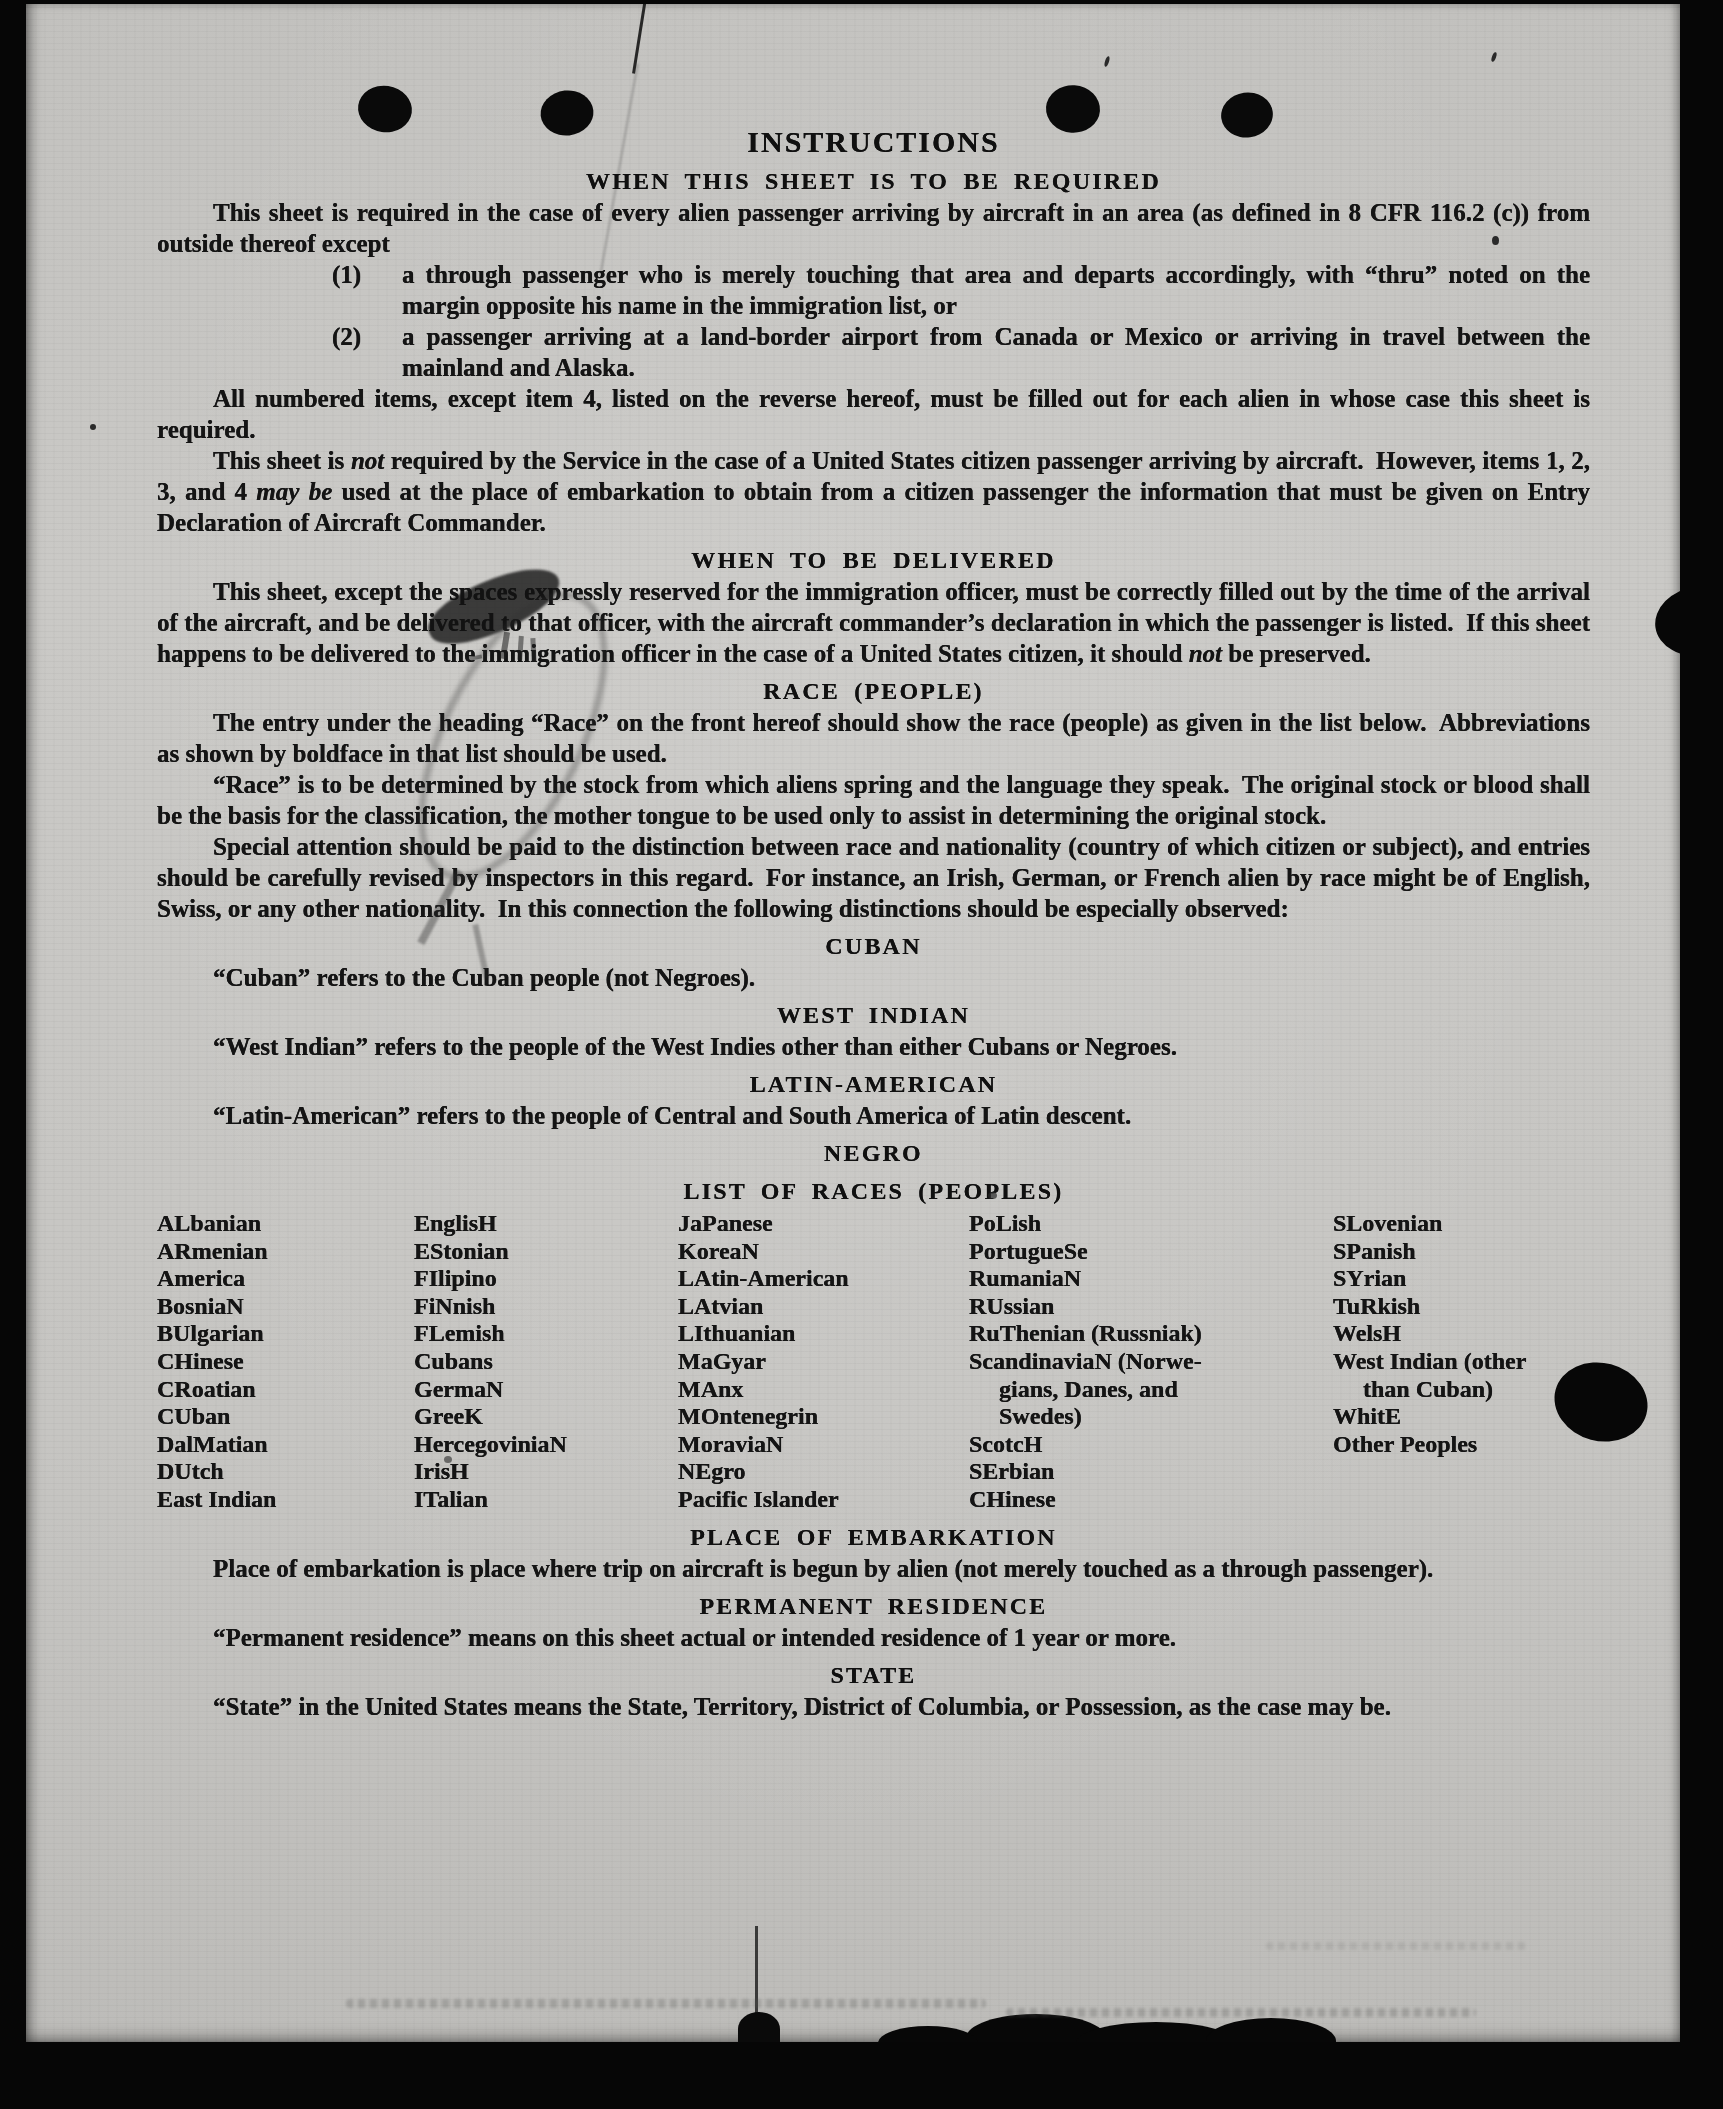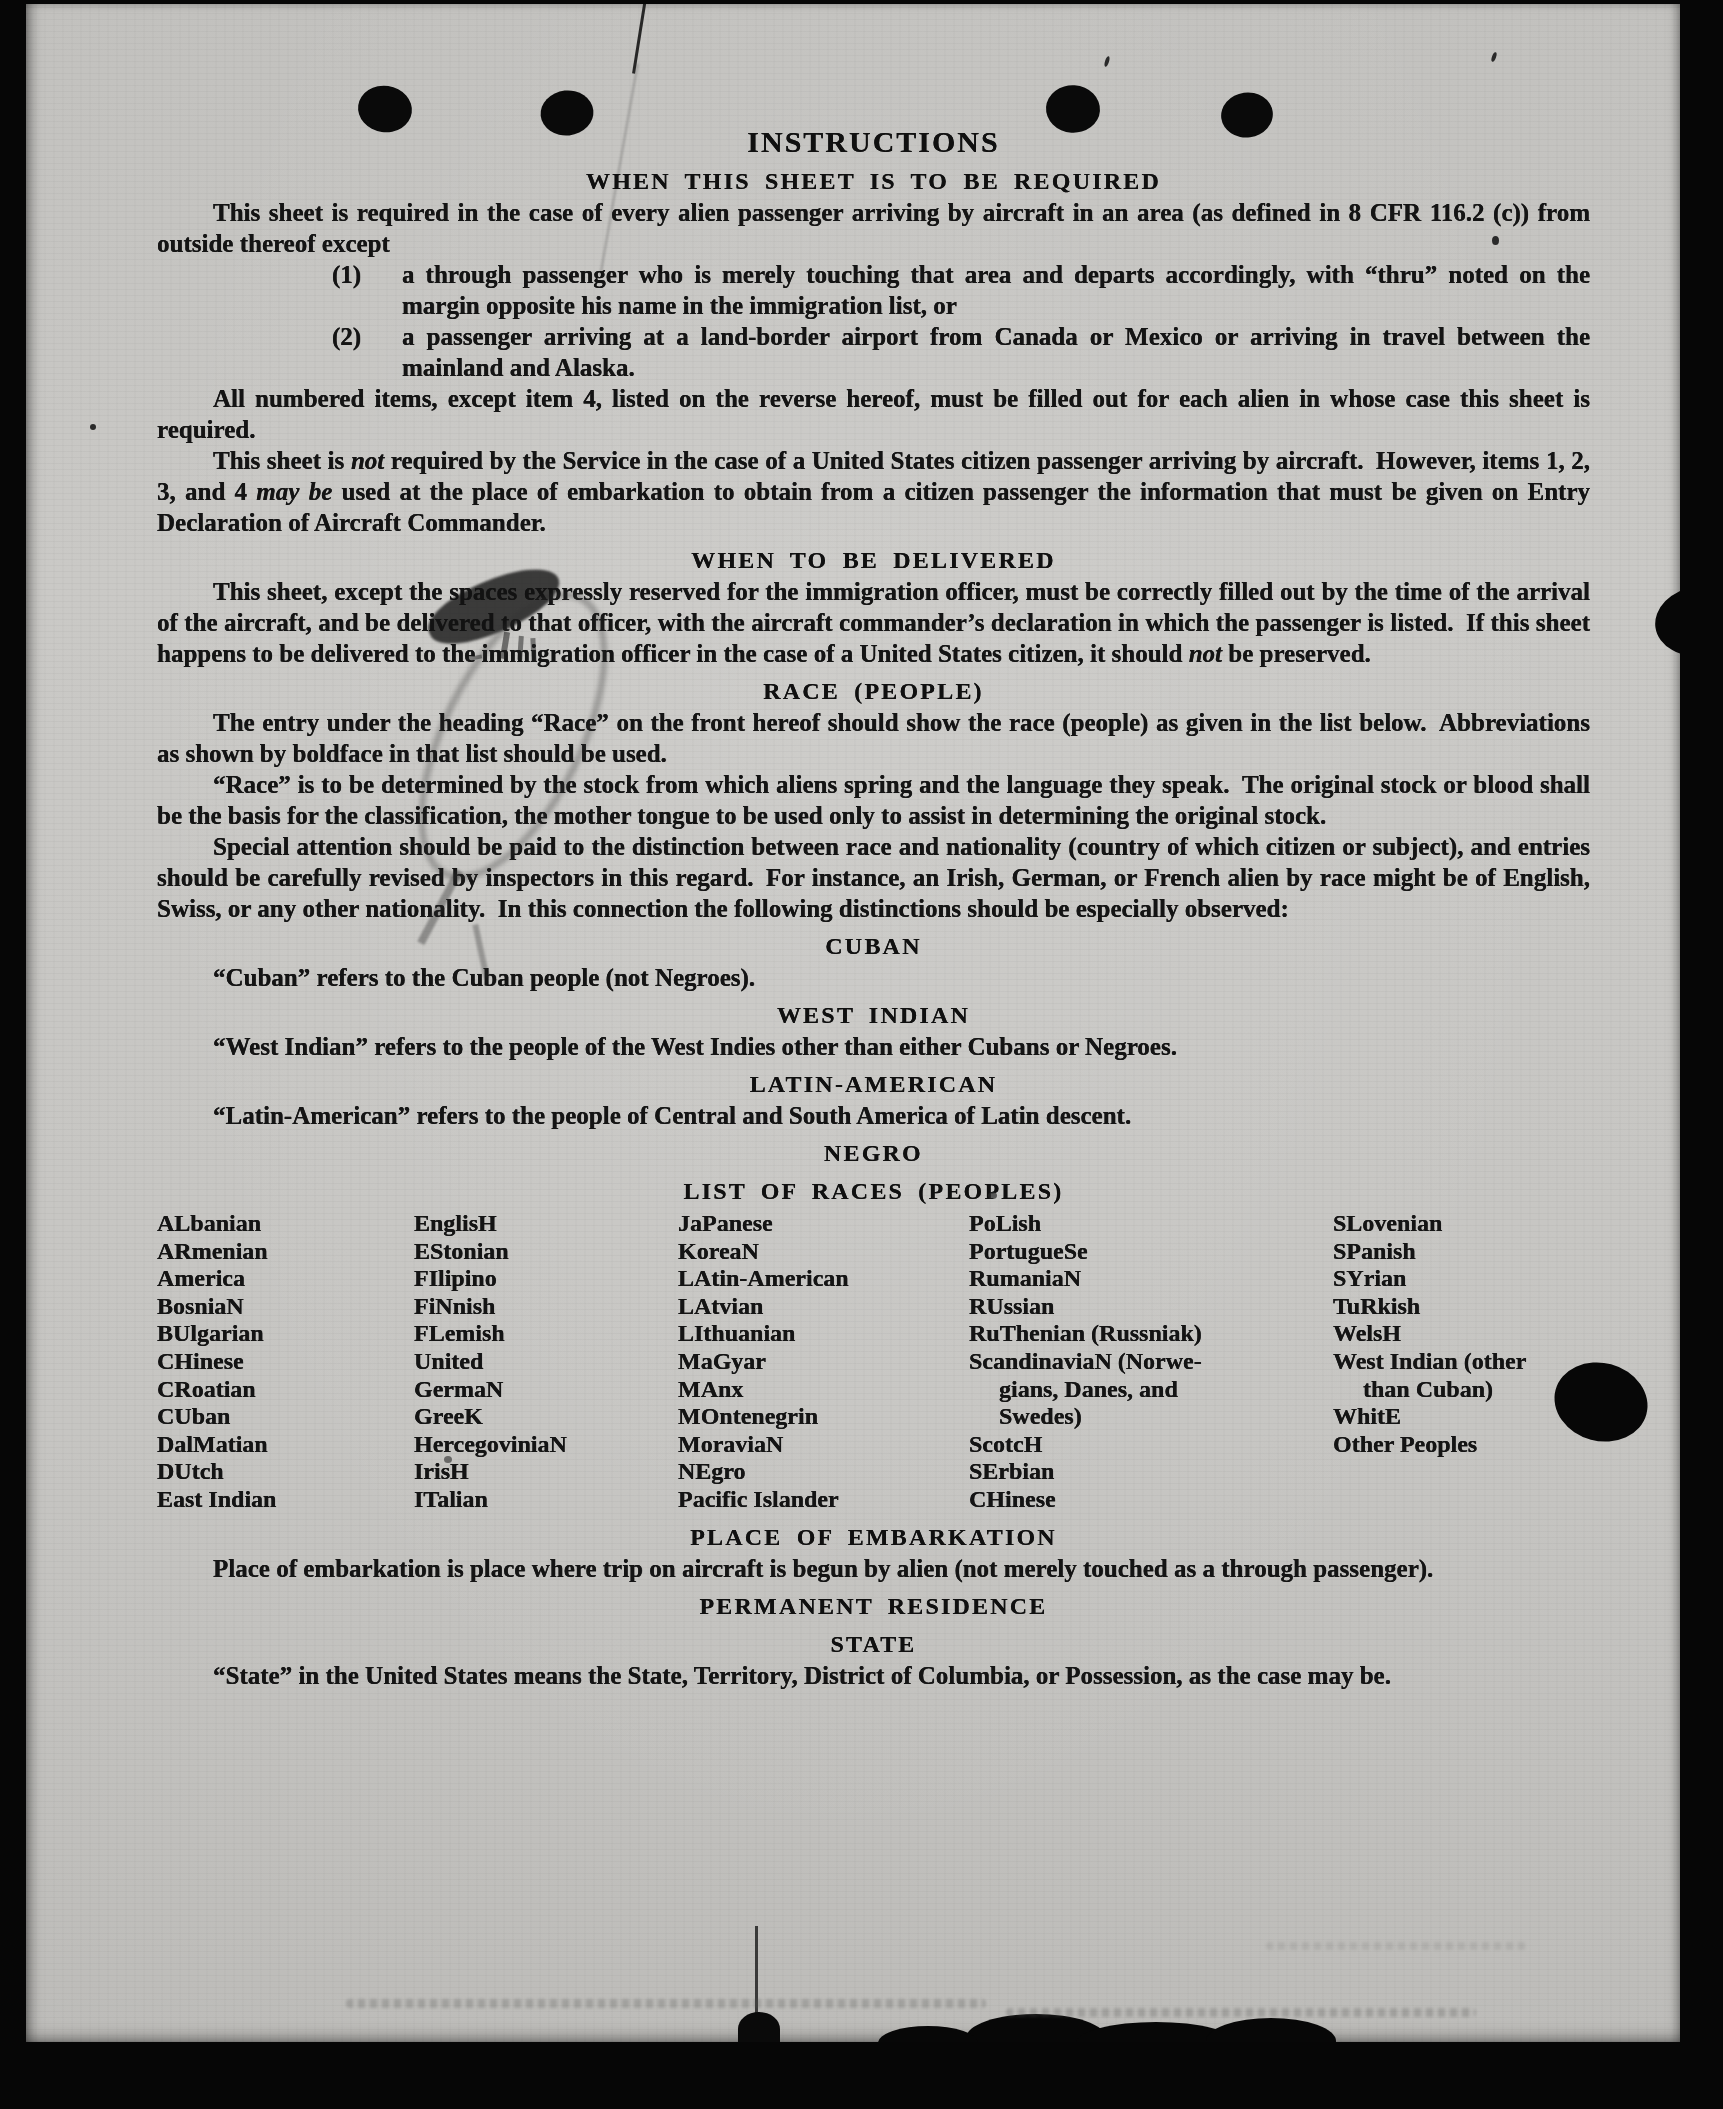--- a/index.html
+++ b/index.html
@@ -100,21 +100,21 @@
           <div class="race-line">DalMatian</div>
           <div class="race-line">DUtch</div>
           <div class="race-line">East Indian</div>
         </div>
       <div class="race-col c1">
           <div class="race-line">EnglisH</div>
           <div class="race-line">EStonian</div>
           <div class="race-line">FIlipino</div>
           <div class="race-line">FiNnish</div>
           <div class="race-line">FLemish</div>
-          <div class="race-line">United</div>
+          <div class="race-line">Cubans</div>
           <div class="race-line">GermaN</div>
           <div class="race-line">GreeK</div>
           <div class="race-line">HercegoviniaN</div>
           <div class="race-line">IrisH</div>
           <div class="race-line">ITalian</div>
         </div>
       <div class="race-col c2">
           <div class="race-line">JaPanese</div>
           <div class="race-line">KoreaN</div>
           <div class="race-line">LAtin-American</div>
@@ -150,20 +150,21 @@
           <div class="race-line ind">than Cuban)</div>
           <div class="race-line">WhitE</div>
           <div class="race-line">Other Peoples</div>
         </div>
     </div>
 
     <div class="h">PLACE OF EMBARKATION</div>
     <p class="t indent">Place of embarkation is place where trip on aircraft is begun by alien (not merely touched as a through passenger).</p>
 
     <div class="h">PERMANENT RESIDENCE</div>
+    <p class="t indent">“Permanent residence” means on this sheet actual or intended residence of 1 year or more.</p>
 
     <div class="h">STATE</div>
     <p class="t indent">“State” in the United States means the State, Territory, District of Columbia, or Possession, as the case may be.</p>
   </div>
 
   <div class="artifact" style="left:398px;top:576px;width:140px;height:52px;background:rgba(18,18,18,.78);border-radius:46% 54% 50% 50%;transform:rotate(-24deg);filter:blur(1px);"></div>
   <div class="artifact" style="left:330px;top:660px;width:300px;height:130px;border:7px solid rgba(45,45,45,.30);border-radius:50%;transform:rotate(-64deg);filter:blur(2px);"></div>
   <div class="artifact" style="left:476px;top:628px;width:6px;height:27px;background:rgba(30,30,30,.55);transform:rotate(9deg);"></div>
   <div class="artifact" style="left:492px;top:632px;width:5px;height:24px;background:rgba(30,30,30,.5);transform:rotate(4deg);"></div>
   <div class="artifact" style="left:505px;top:634px;width:5px;height:24px;background:rgba(30,30,30,.5);transform:rotate(-3deg);"></div>

